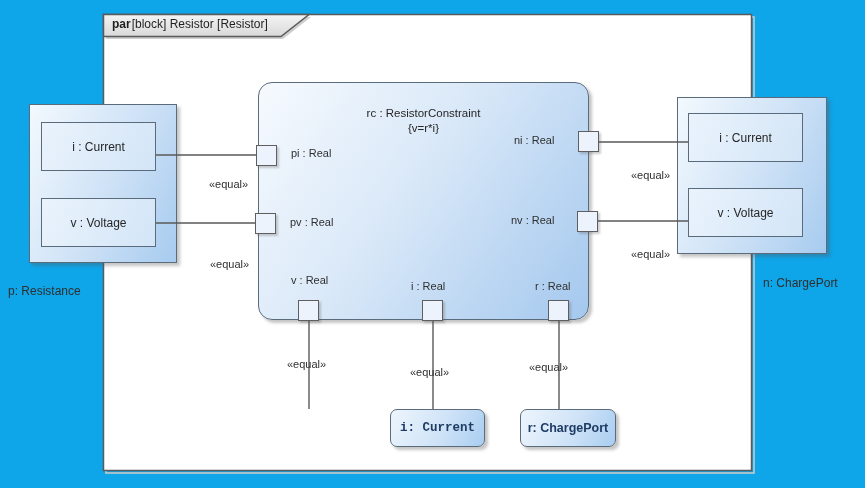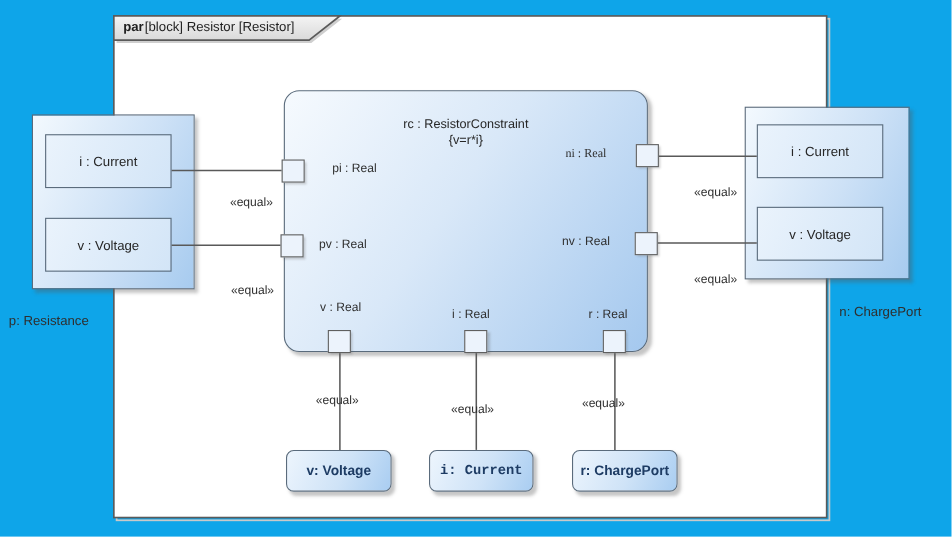--- a/index.html
+++ b/index.html
@@ -114,39 +114,36 @@
   </svg>
 
   <div class="port" style="left:256px;top:145px;"></div>
   <div class="port" style="left:255px;top:213px;"></div>
   <div class="port" style="left:578px;top:131px;"></div>
   <div class="port" style="left:577px;top:211px;"></div>
   <div class="port" style="left:298px;top:300px;"></div>
   <div class="port" style="left:422px;top:300px;"></div>
   <div class="port" style="left:548px;top:300px;"></div>
 
-  <div class="lbl" style="left:302px;top:147px;">pi : Real</div>
+  <div class="lbl" style="left:291px;top:147px;">pi : Real</div>
   <div class="lbl" style="left:290px;top:216px;">pv : Real</div>
-  <div class="lbl" style="left:514px;top:134px;font-family:Liberation Serif, serif;">ni : Real</div>
+  <div class="lbl" style="left:514px;top:134px;">ni : Real</div>
   <div class="lbl" style="left:511px;top:214px;">nv : Real</div>
   <div class="lbl" style="left:291px;top:274px;">v : Real</div>
   <div class="lbl" style="left:411px;top:280px;">i : Real</div>
   <div class="lbl" style="left:535px;top:280px;">r : Real</div>
 
   <div class="equal-lbl" style="left:209px;top:178px;">«equal»</div>
   <div class="equal-lbl" style="left:210px;top:258px;">«equal»</div>
   <div class="equal-lbl" style="left:631px;top:169px;">«equal»</div>
   <div class="equal-lbl" style="left:631px;top:248px;">«equal»</div>
   <div class="equal-lbl" style="left:287px;top:358px;">«equal»</div>
   <div class="equal-lbl" style="left:410px;top:366px;">«equal»</div>
   <div class="equal-lbl" style="left:529px;top:361px;">«equal»</div>
 
-  <div class="value-blk" style="left:260px;width:96px;">
-    <span>v: Voltage</span>
-  </div>
   <div class="value-blk" style="left:390px;width:95px;font-family:Liberation Mono, monospace;">
     <span>i: Current</span>
   </div>
   <div class="value-blk" style="left:520px;width:96px;">
     <span>r: ChargePort</span>
   </div>
 
 </div>
 
 </body></html>

